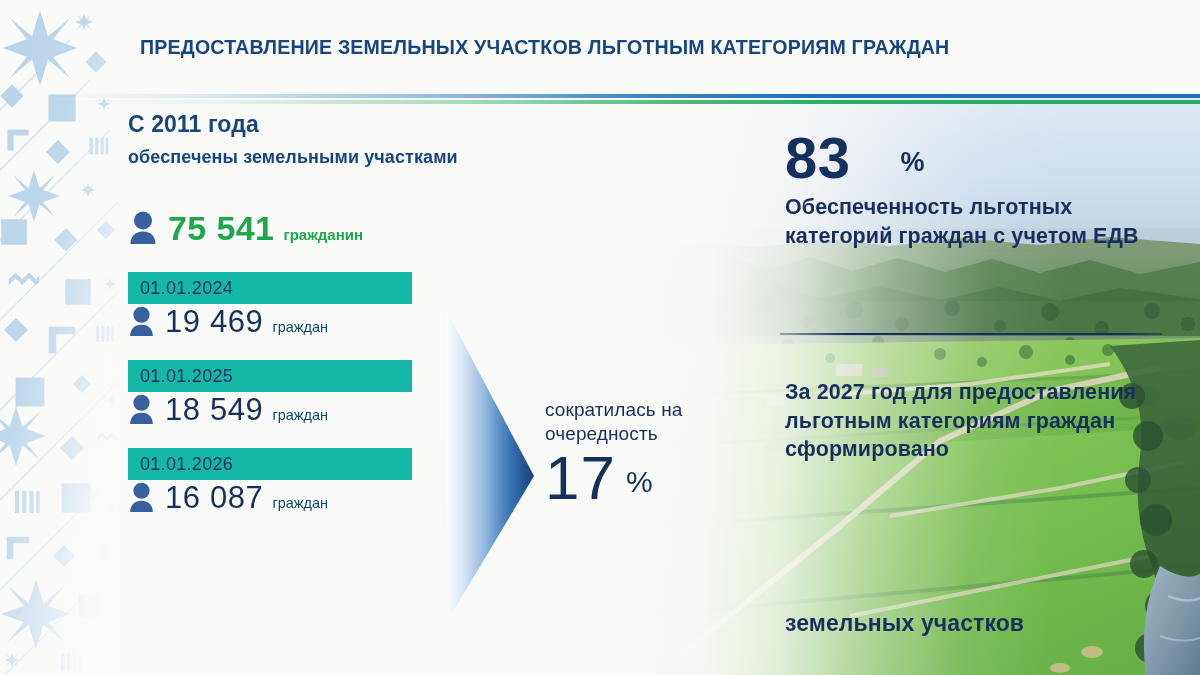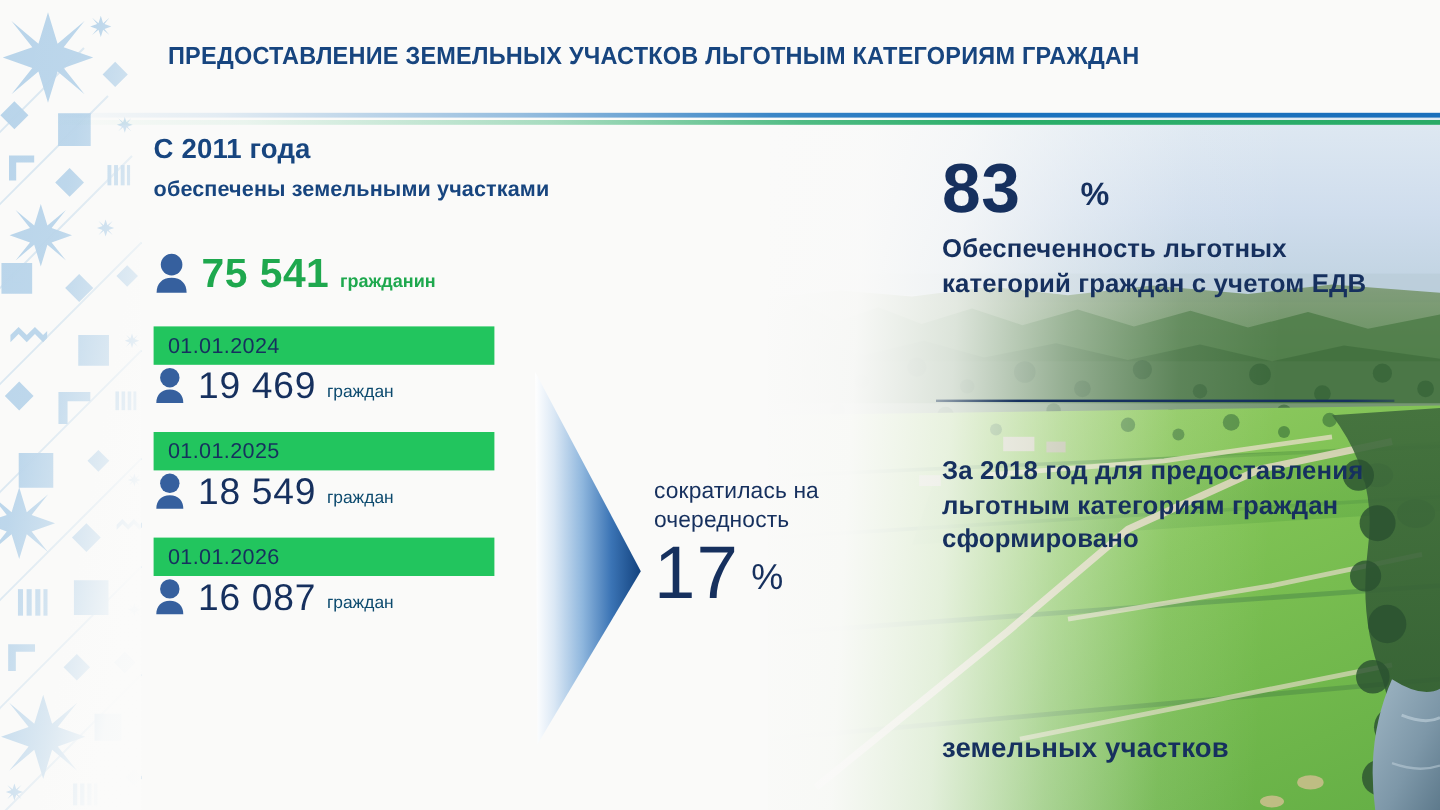--- a/index.html
+++ b/index.html
@@ -79,21 +79,21 @@
   .num-navy {
     font-size:31px; color:#16305e; letter-spacing:0.6px;
     margin-left:10px; line-height:1;
   }
   .unit-navy {
     font-size:14.5px; color:#0c4a6e; margin-left:9px;
     align-self:flex-end; padding-bottom:3px;
   }
 
   .date-bar {
-    background:#22c55e; height:32px; width:284px;
+    background:#14b8a6; height:32px; width:284px;
     display:flex; align-items:center; padding-left:12px;
     margin-top:22px;
   }
   .date-bar.first { margin-top:26px; }
   .date-bar span { font-size:18px; color:#16305e; letter-spacing:0.3px; }
 
   
   .arrow-wrap { position:absolute; left:432px; top:300px; z-index:6; }
   .callout {
     position:absolute; left:545px; top:398px; z-index:6; width:180px;
@@ -509,16 +509,16 @@
   <div class="right-col">
     <div class="pct-line">
       <span class="big">83</span>
       <span class="sym">%</span>
     </div>
     <div class="right-para">Обеспеченность льготных категорий граждан с учетом ЕДВ</div>
   </div>
 
   <div class="right-divider"></div>
 
-  <div class="right-para2">За 2018 год для предоставления льготным категориям граждан сформировано</div>
+  <div class="right-para2">За 2027 год для предоставления льготным категориям граждан сформировано</div>
   <div class="parcels-unit">земельных участков</div>
 
 </div>
 
 </body></html>

